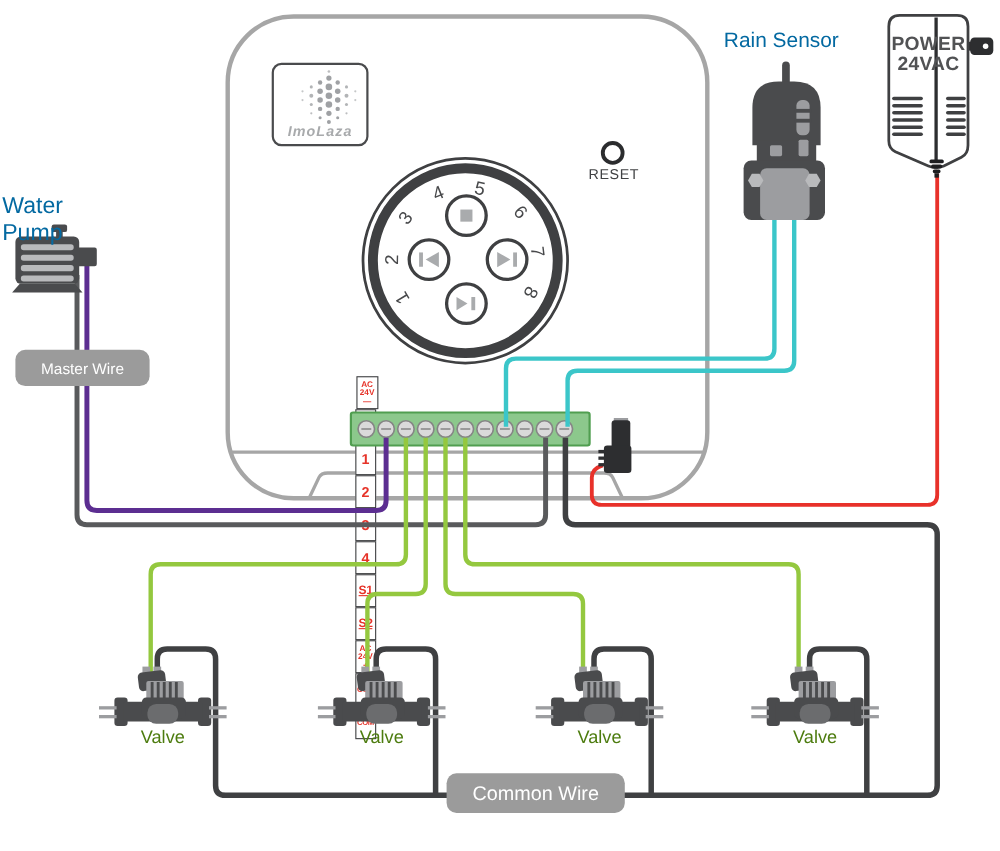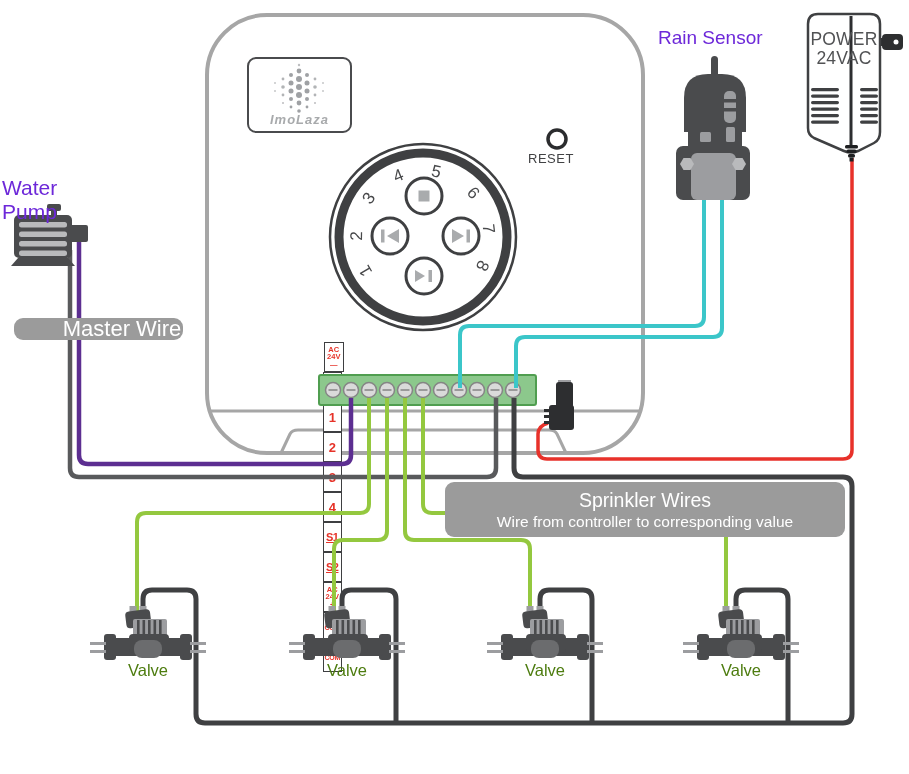--- a/index.html
+++ b/index.html
@@ -3,56 +3,56 @@
 <meta charset="utf-8">
 <style>
   html,body{margin:0;padding:0;background:#ffffff;}
   #canvas{position:relative;width:909px;height:774px;background:#fff;overflow:hidden;
           font-family:"Liberation Sans",sans-serif;}
   .abs{position:absolute;}
   
   #case{left:205px;top:13px;width:440px;height:442px;border:4.5px solid #a6a6a6;
         border-radius:62px;background:#fff;box-sizing:border-box;}
   
-  #logo{left:247px;top:57px;width:105px;height:76px;border:2.5px solid #4a4b4d;border-radius:9px;
+  #logo{left:247px;top:57px;width:88px;height:76px;border:2.5px solid #4a4b4d;border-radius:9px;
         background:#fff;box-sizing:border-box;padding-left:40px;}
   #logo .brand{position:absolute;left:0;right:0;bottom:4px;text-align:center;
         font-size:13px;font-weight:bold;font-style:italic;color:#a8aaac;letter-spacing:1px;}
   
-  #reset-text{left:528px;top:151px;width:60px;font-size:13px;color:#414244;
+  #reset-text{left:528px;top:151px;width:60px;text-align:center;font-size:13px;color:#414244;
         font-weight:500;letter-spacing:.5px;}
   
   .dialnum{position:absolute;width:20px;height:22px;text-align:center;font-size:17px;
         color:#48494b;font-weight:400;}
   
   #tlabels{left:324px;top:342px;display:flex;flex-direction:column;}
   .tcell{width:19.5px;height:30px;box-sizing:border-box;border:1.5px solid #3e3f41;background:#fff;
         margin-left:-1.5px;display:flex;align-items:center;justify-content:center;text-align:center;
         color:#e63329;font-weight:bold;white-space:pre-line;}
   .tcell:first-child{margin-left:0;}
   .t-big{font-size:13px;}
   .t-med{font-size:11px;letter-spacing:-.5px;text-decoration:underline;}
   .t-ac{font-size:7.5px;line-height:7.5px;}
   .t-com{font-size:7px;letter-spacing:-.3px;}
   
   #tblock{left:318px;top:374px;width:219px;height:32px;background:#8cc88c;
         border:2px solid #509e50;border-radius:3px;box-sizing:border-box;}
   
   .pill{background:#9b9b9b;color:#fff;border-radius:9px;display:flex;flex-direction:column;
         align-items:center;justify-content:center;}
-  #master-label{left:14px;top:318px;width:122px;height:22px;font-size:22px;padding-left:47px;}
+  #master-label{left:14px;top:318px;width:122px;height:33px;font-size:14px;}
   #sprinkler-label{left:445px;top:482px;width:400px;height:55px;}
   #sprinkler-label .t1{font-size:19.5px;line-height:23px;}
   #sprinkler-label .t2{font-size:15.5px;line-height:19px;}
   #common-label{left:406px;top:703px;width:162px;height:36px;font-size:18px;}
   
-  .cap{color:#6d28d9;}
+  .cap{color:#0369a1;}
   #wp-text{left:2px;top:176px;width:110px;font-size:21px;}
   #rs-text{left:658px;top:27px;width:120px;font-size:19px;}
-  #pw-text{left:806px;top:30px;width:76px;text-align:center;font-size:17.5px;font-weight:400;
+  #pw-text{left:806px;top:30px;width:76px;text-align:center;font-size:17.5px;font-weight:700;
         line-height:19px;color:#515254;letter-spacing:.2px;}
   .valve-label{width:60px;text-align:center;font-size:16.5px;color:#4d7c0f;}
   svg{position:absolute;left:0;top:0;}
 </style>
 </head>
 <body>
 
 <div id="canvas">
 
   <div class="abs" id="case"></div>
@@ -295,23 +295,22 @@
 
     <use href="#valve-shape" transform="translate(148,604)"></use>
     <use href="#valve-shape" transform="translate(347,604)"></use>
     <use href="#valve-shape" transform="translate(545,604)"></use>
     <use href="#valve-shape" transform="translate(741,604)"></use>
   </svg>
 
   <div class="abs pill" id="master-label">
     <span>Master Wire</span>
   </div>
-  <div class="abs pill" id="sprinkler-label">
-    <span class="t1">Sprinkler Wires</span>
-    <span class="t2">Wire from controller to corresponding value</span>
+  <div class="abs pill" id="common-label">
+    <span>Common Wire</span>
   </div>
 
   <div class="abs cap" id="wp-text">Water Pump</div>
   <div class="abs cap" id="rs-text">Rain Sensor</div>
   <div class="abs" id="pw-text">
     <div>POWER</div>
     <div>24VAC</div>
   </div>
   <div class="abs valve-label" style="left:118px;top:661px">Valve</div>
   <div class="abs valve-label" style="left:317px;top:661px">Valve</div>

